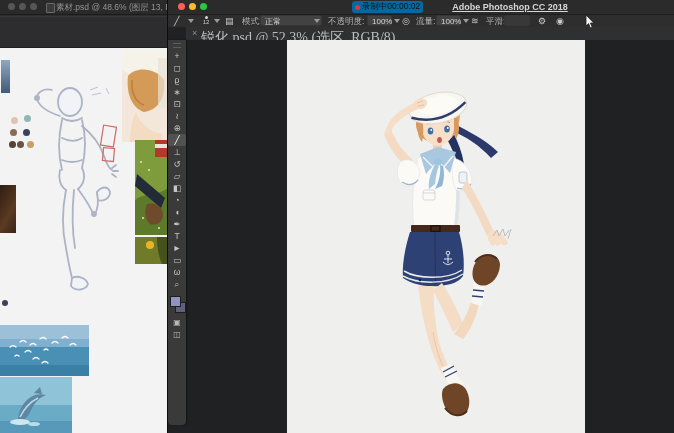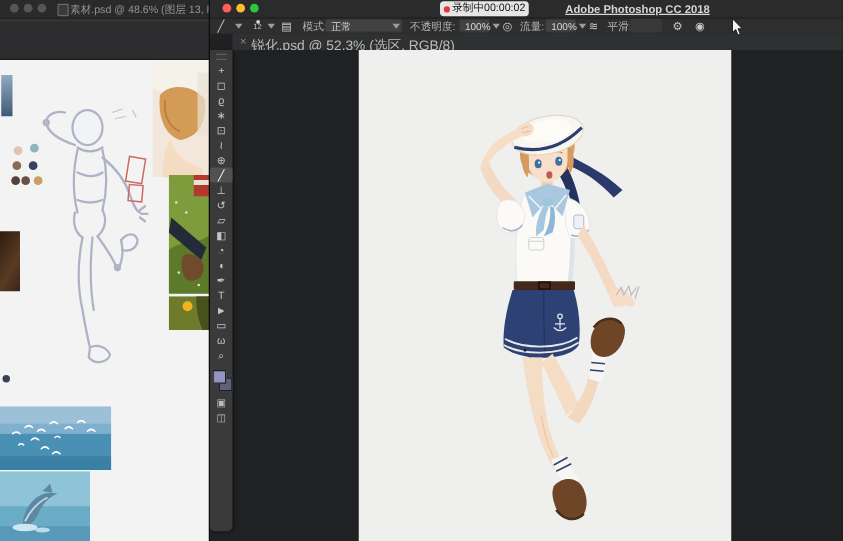--- a/index.html
+++ b/index.html
@@ -19,36 +19,36 @@
   #lw-chrome-line{left:0;top:16px;width:168px;height:1px;background:#383838;}
   #lw-canvas{left:0;top:47px;width:168px;height:386px;background:#f3f3f4;}
 
   .refimg{overflow:hidden;}
   .swatch{border-radius:50%;width:7px;height:7px;}
 
   
   #ps-window{left:168px;top:0;width:506px;height:433px;background:#202122;box-shadow:-1px 0 0 #0d0d0d;}
   #ps-titlebar{left:0;top:0;width:506px;height:14px;background:#2b2b2c;border-bottom:1px solid #1e1e1e;}
   #app-title{left:262px;top:2px;width:160px;text-align:center;font-size:9px;font-weight:bold;color:#d6d6d6;white-space:nowrap;text-decoration:underline;}
-  #rec-badge{left:184px;top:1px;width:71px;height:12px;background:#e5e5e5;border-radius:3px;
+  #rec-badge{left:184px;top:1px;width:71px;height:12px;background:#0369a1;border-radius:3px;
              display:flex;align-items:center;justify-content:center;gap:2px;}
   #rec-badge .dot{width:5px;height:5px;border-radius:50%;}
   #rec-badge span{font-size:8.5px;color:#141414;}
 
   #options-bar{left:0;top:15px;width:506px;height:12px;background:#2e2e2f;border-bottom:1px solid #232323;}
   .opt-label{font-size:8.5px;color:#b3b3b3;top:1px;white-space:nowrap;}
   .opt-box{height:11px;background:#424242;border:1px solid #373737;border-radius:2px;top:0;
            font-size:8px;color:#d8d8d8;line-height:11px;padding-left:4px;box-sizing:border-box;white-space:nowrap;}
   .caret{width:0;height:0;border-left:3px solid transparent;border-right:3px solid transparent;
          border-top:4px solid #9c9c9c;top:4px;}
   .opt-icon{font-size:9px;color:#c9c9c9;top:0;line-height:12px;}
 
   #tab-bar{left:18px;top:27px;width:488px;height:13px;background:#2f3031;border-bottom:1px solid #151515;}
   #tab-close{left:6px;top:1px;font-size:9px;color:#8d8d8d;}
-  #tab-title{left:15px;top:2px;font-size:11px;color:#bcbcbc;white-space:nowrap;}
+  #tab-title{left:15px;top:2px;font-size:14px;color:#bcbcbc;white-space:nowrap;font-family:Liberation Serif, serif;}
 
   #pasteboard{left:18px;top:40px;width:488px;height:393px;background:#202122;overflow:hidden;}
   #artboard{left:101px;top:0;width:298px;height:393px;background:#efefee;}
 
   
   #toolbar{left:0;top:40px;width:18px;height:385px;background:#3a3a3b;border-radius:0 0 4px 4px;
            box-shadow:1px 0 2px rgba(0,0,0,.45);}
   #toolbar-grip{left:5px;top:3px;width:8px;height:3px;border-top:1px solid #5c5c5c;border-bottom:1px solid #5c5c5c;}
   .tool{left:0;width:18px;height:12px;line-height:12px;text-align:center;font-size:8.5px;color:#c6c6c6;}
   .tool.selected{background:#515152;color:#ffffff;border-radius:2px;}

